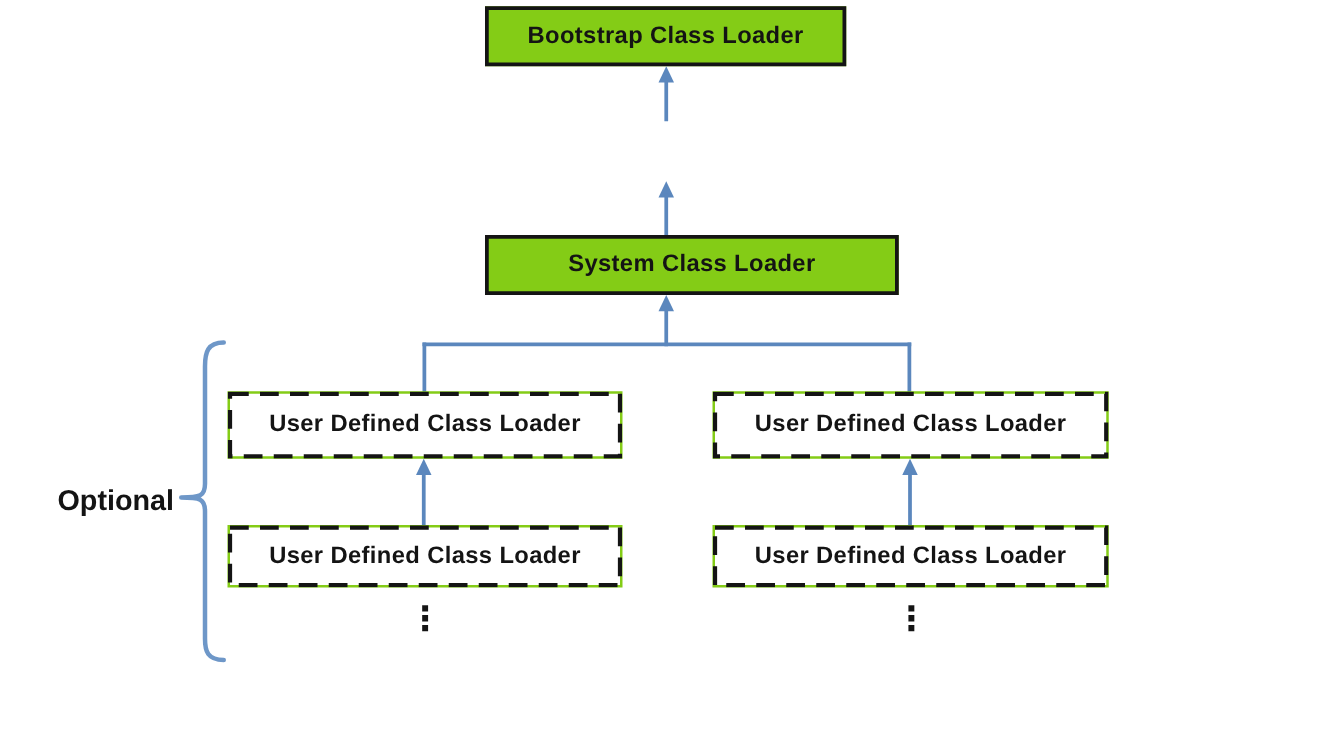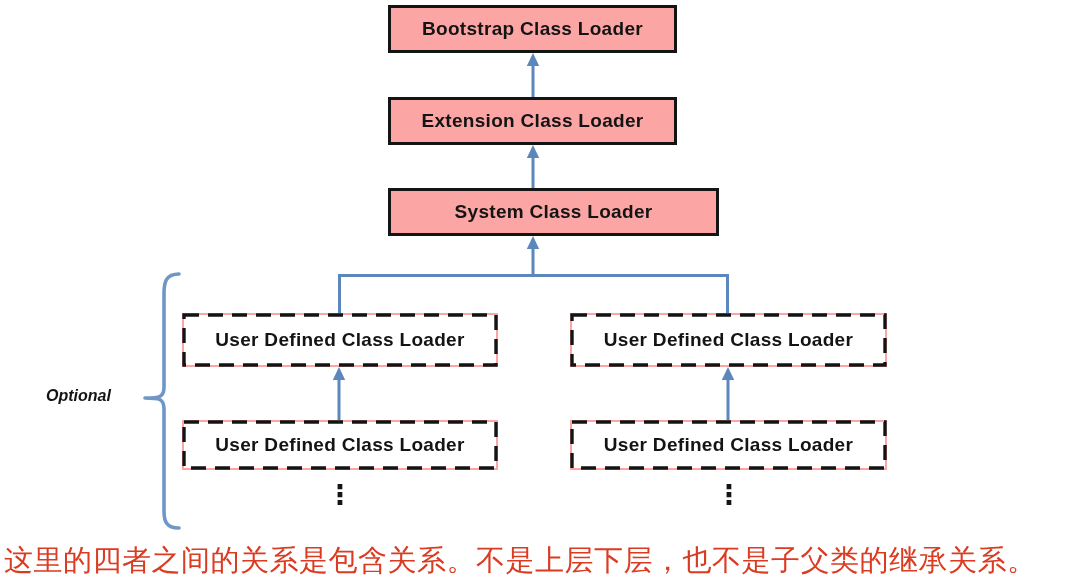--- a/index.html
+++ b/index.html
@@ -15,21 +15,21 @@
     position:relative;
     width:1067px;height:583px;
     background:var(--color-background);
     overflow:hidden;
     font-family:"Liberation Sans","DejaVu Sans",sans-serif;
   }
   .box{
     position:absolute;
     display:flex;align-items:center;justify-content:center;
     box-sizing:border-box;
-    background:#fca5a5;
+    background:#84cc16;
   }
   .box .lbl{
     font-weight:bold;
     font-size:19px;
     letter-spacing:.3px;
     color:var(--color-text);
     white-space:nowrap;
     position:relative;
     z-index:2;
   }
@@ -53,24 +53,23 @@
   svg.brace path{
     fill:none;
     stroke:var(--color-brace);
     stroke-width:3.6;
     stroke-linecap:round;
     stroke-linejoin:round;
   }
   .optional{
     position:absolute;
     font-weight:bold;
-    font-size:16px;
+    font-size:23px;
     color:var(--color-text);
     white-space:nowrap;
-    font-style:italic;
   }
   .vdots{
     position:absolute;
     font-weight:bold;
     font-size:27px;
     line-height:28px;
     color:var(--color-text);
     text-align:center;
   }
   .caption{
@@ -84,23 +83,20 @@
 </style>
 </head>
 <body>
 
 <div class="stage">
 
   <div class="box solid" style="left:388px;top:5px;width:289px;height:48px">
     <span class="lbl">Bootstrap Class Loader</span>
   </div>
 
-  <div class="box solid" style="left:388px;top:97px;width:289px;height:48px">
-    <span class="lbl">Extension Class Loader</span>
-  </div>
 
   <div class="box solid" style="left:388px;top:188px;width:331px;height:48px">
     <span class="lbl">System Class Loader</span>
   </div>
 
   <svg class="arrow" style="left:525px;top:53px" width="16" height="44">
     <polygon class="head" points="8,0 1.8,13 14.2,13"></polygon>
     <line class="shaft" x1="8" y1="10" x2="8" y2="44"></line>
   </svg>
 
@@ -157,15 +153,14 @@
   </div>
 
   <div class="vdots" style="left:325px;top:481px;width:30px">⋮</div>
   <div class="vdots" style="left:714px;top:481px;width:30px">⋮</div>
 
   <svg class="brace" style="left:133px;top:268px" width="60" height="270">
     <path d="M46,6 C33,6 31,14 31,25 L31,119 C31,129 27,130 12,130 C27,130 31,131 31,141 L31,243 C31,253 33,260 46,260"></path>
   </svg>
   <div class="optional" style="left:46px;top:387px">Optional</div>
 
-  <div class="caption" style="left:4px;top:541px">这里的四者之间的关系是包含关系。不是上层下层，也不是子父类的继承关系。</div>
 
 </div>
 
 </body></html>

